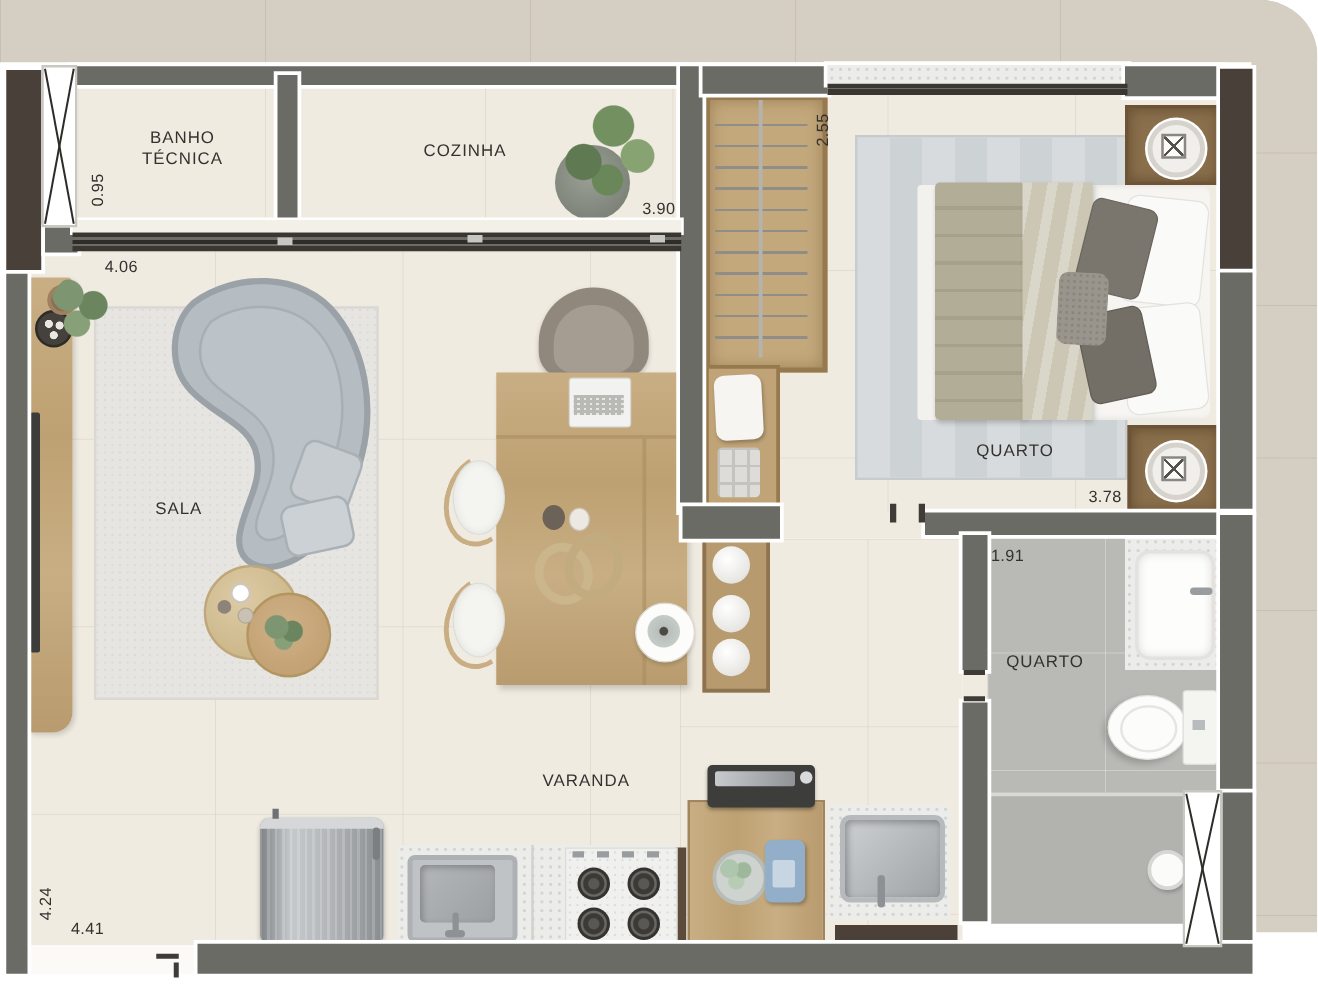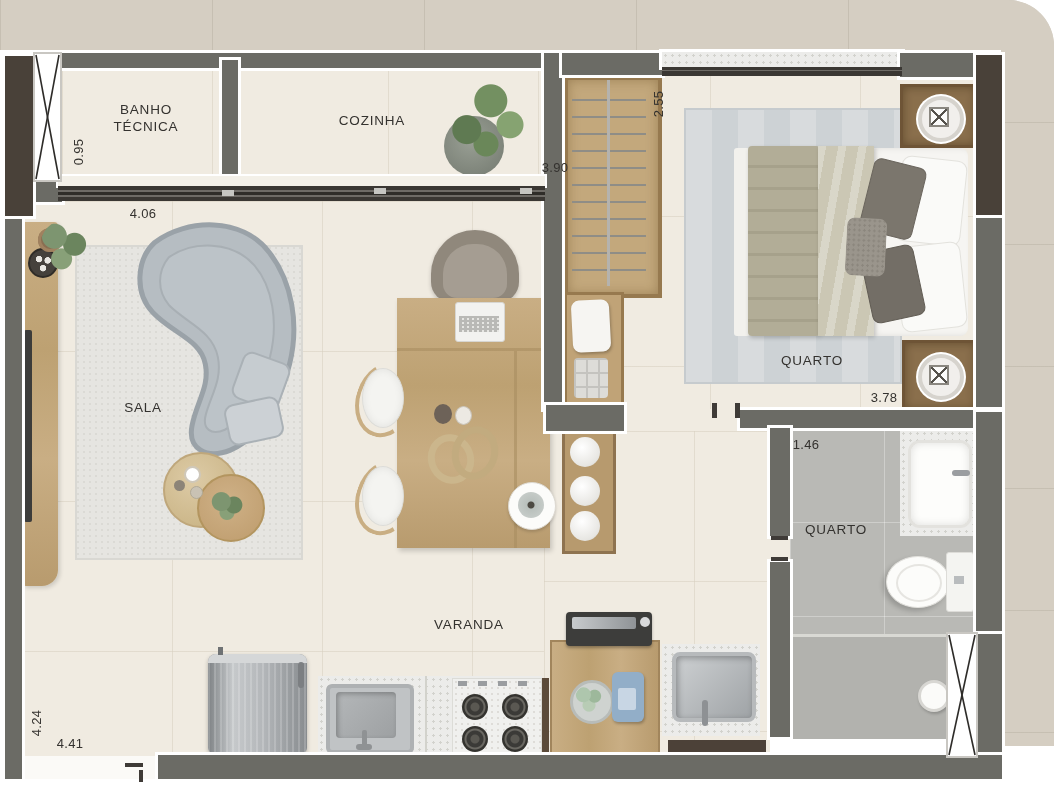--- a/index.html
+++ b/index.html
@@ -229,21 +229,21 @@
 
   <div class="room-label" style="left:146px;top:119px;">BANHO
 TÉCNICA</div>
   <div class="room-label" style="left:372px;top:121px;">COZINHA</div>
   <div class="room-label" style="left:812px;top:361px;">QUARTO</div>
   <div class="room-label" style="left:143px;top:389px;margin-top:19px;">SALA</div>
   <div class="room-label" style="left:836px;top:530px;">QUARTO</div>
   <div class="room-label" style="left:469px;top:625px;">VARANDA</div>
 
   <div class="dim vert" style="left:78px;top:152px;">0.95</div>
-  <div class="dim" style="left:97px;top:213px;margin-left:46px;">4.06</div>
-  <div class="dim" style="left:555px;top:167px;">3.90</div>
+  <div class="dim" style="left:97px;top:213px;">4.06</div>
+  <div class="dim" style="left:527px;top:167px;">3.90</div>
   <div class="dim vert" style="left:658px;top:104px;">2.55</div>
   <div class="dim" style="left:884px;top:397px;">3.78</div>
-  <div class="dim" style="left:806px;top:444px;">1.46</div>
+  <div class="dim" style="left:806px;top:444px;">1.91</div>
   <div class="dim vert" style="left:36px;top:723px;">4.24</div>
   <div class="dim" style="left:70px;top:743px;">4.41</div>
 
 </div>
 
 </body></html>

